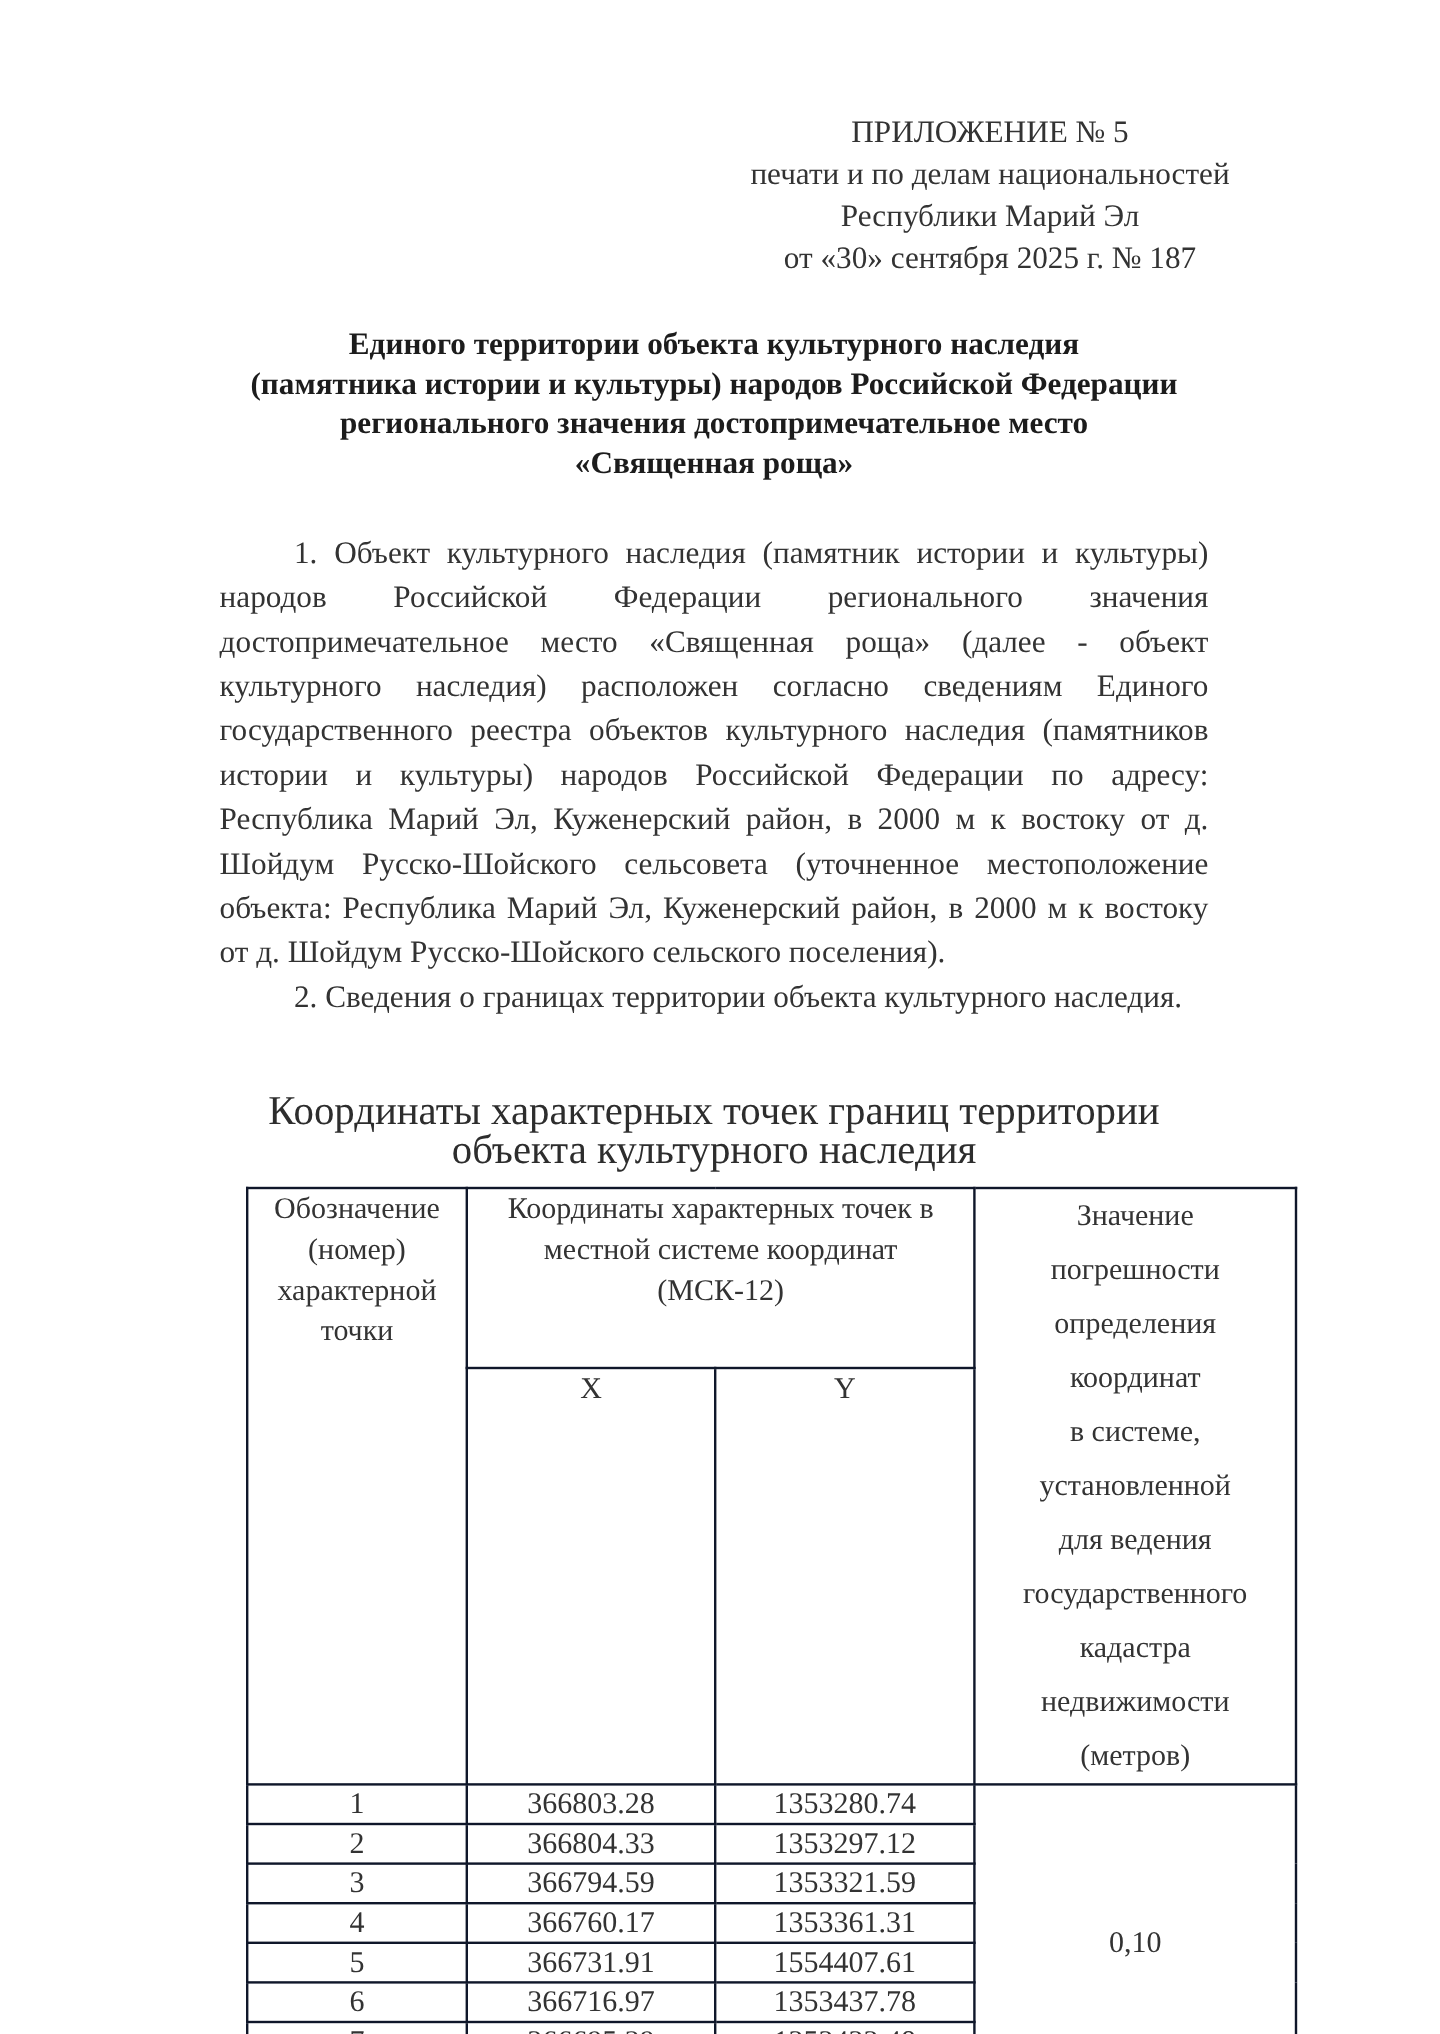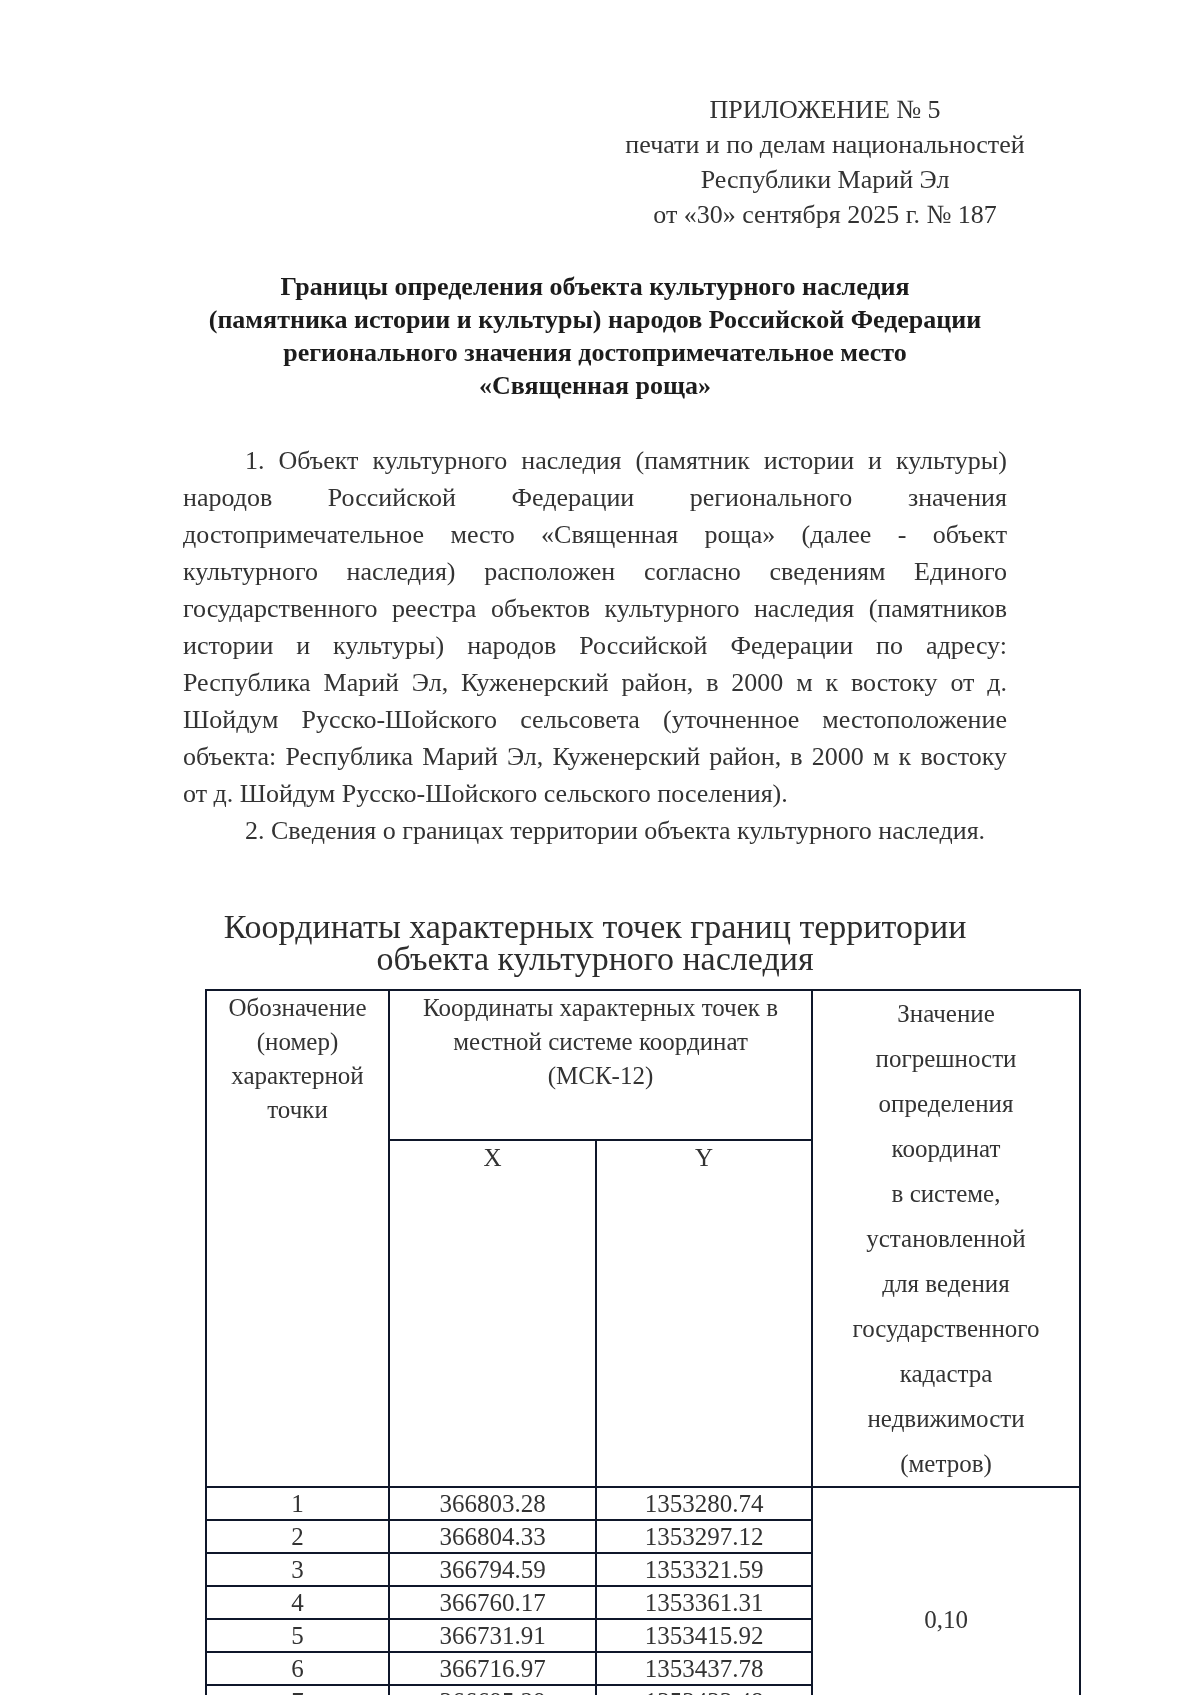--- a/index.html
+++ b/index.html
@@ -115,21 +115,21 @@
 <div class="page">
 
   <div class="appendix">
     <div>ПРИЛОЖЕНИЕ № 5</div>
     <div>печати и по делам национальностей</div>
     <div>Республики Марий Эл</div>
     <div>от «30» сентября 2025 г. № 187</div>
   </div>
 
   <div class="doc-title">
-    <div>Границы определения объекта культурного наследия</div>
+    <div>Единого территории объекта культурного наследия</div>
     <div>(памятника истории и культуры) народов Российской Федерации</div>
     <div>регионального значения достопримечательное место</div>
     <div>«Священная роща»</div>
   </div>
 
   <div class="body-text">
     <p>1. Объект культурного наследия (памятник истории и культуры) народов Российской Федерации регионального значения достопримечательное место «Священная роща» (далее - объект культурного наследия) расположен согласно сведениям Единого государственного реестра объектов культурного наследия (памятников истории и культуры) народов Российской Федерации по адресу: Республика Марий Эл, Куженерский район, в 2000 м к востоку от д. Шойдум Русско-Шойского сельсовета (уточненное местоположение объекта: Республика Марий Эл, Куженерский район, в 2000 м к востоку от д. Шойдум Русско-Шойского сельского поселения).</p>
     <p>2. Сведения о границах территории объекта культурного наследия.</p>
   </div>
 
@@ -188,21 +188,21 @@
         <td>1353321.59</td>
       </tr>
       <tr class="data-row">
         <td>4</td>
         <td>366760.17</td>
         <td>1353361.31</td>
       </tr>
       <tr class="data-row">
         <td>5</td>
         <td>366731.91</td>
-        <td>1353415.92</td>
+        <td>1554407.61</td>
       </tr>
       <tr class="data-row">
         <td>6</td>
         <td>366716.97</td>
         <td>1353437.78</td>
       </tr>
       <tr class="data-row">
         <td>7</td>
         <td>366695.29</td>
         <td>1353433.48</td>

